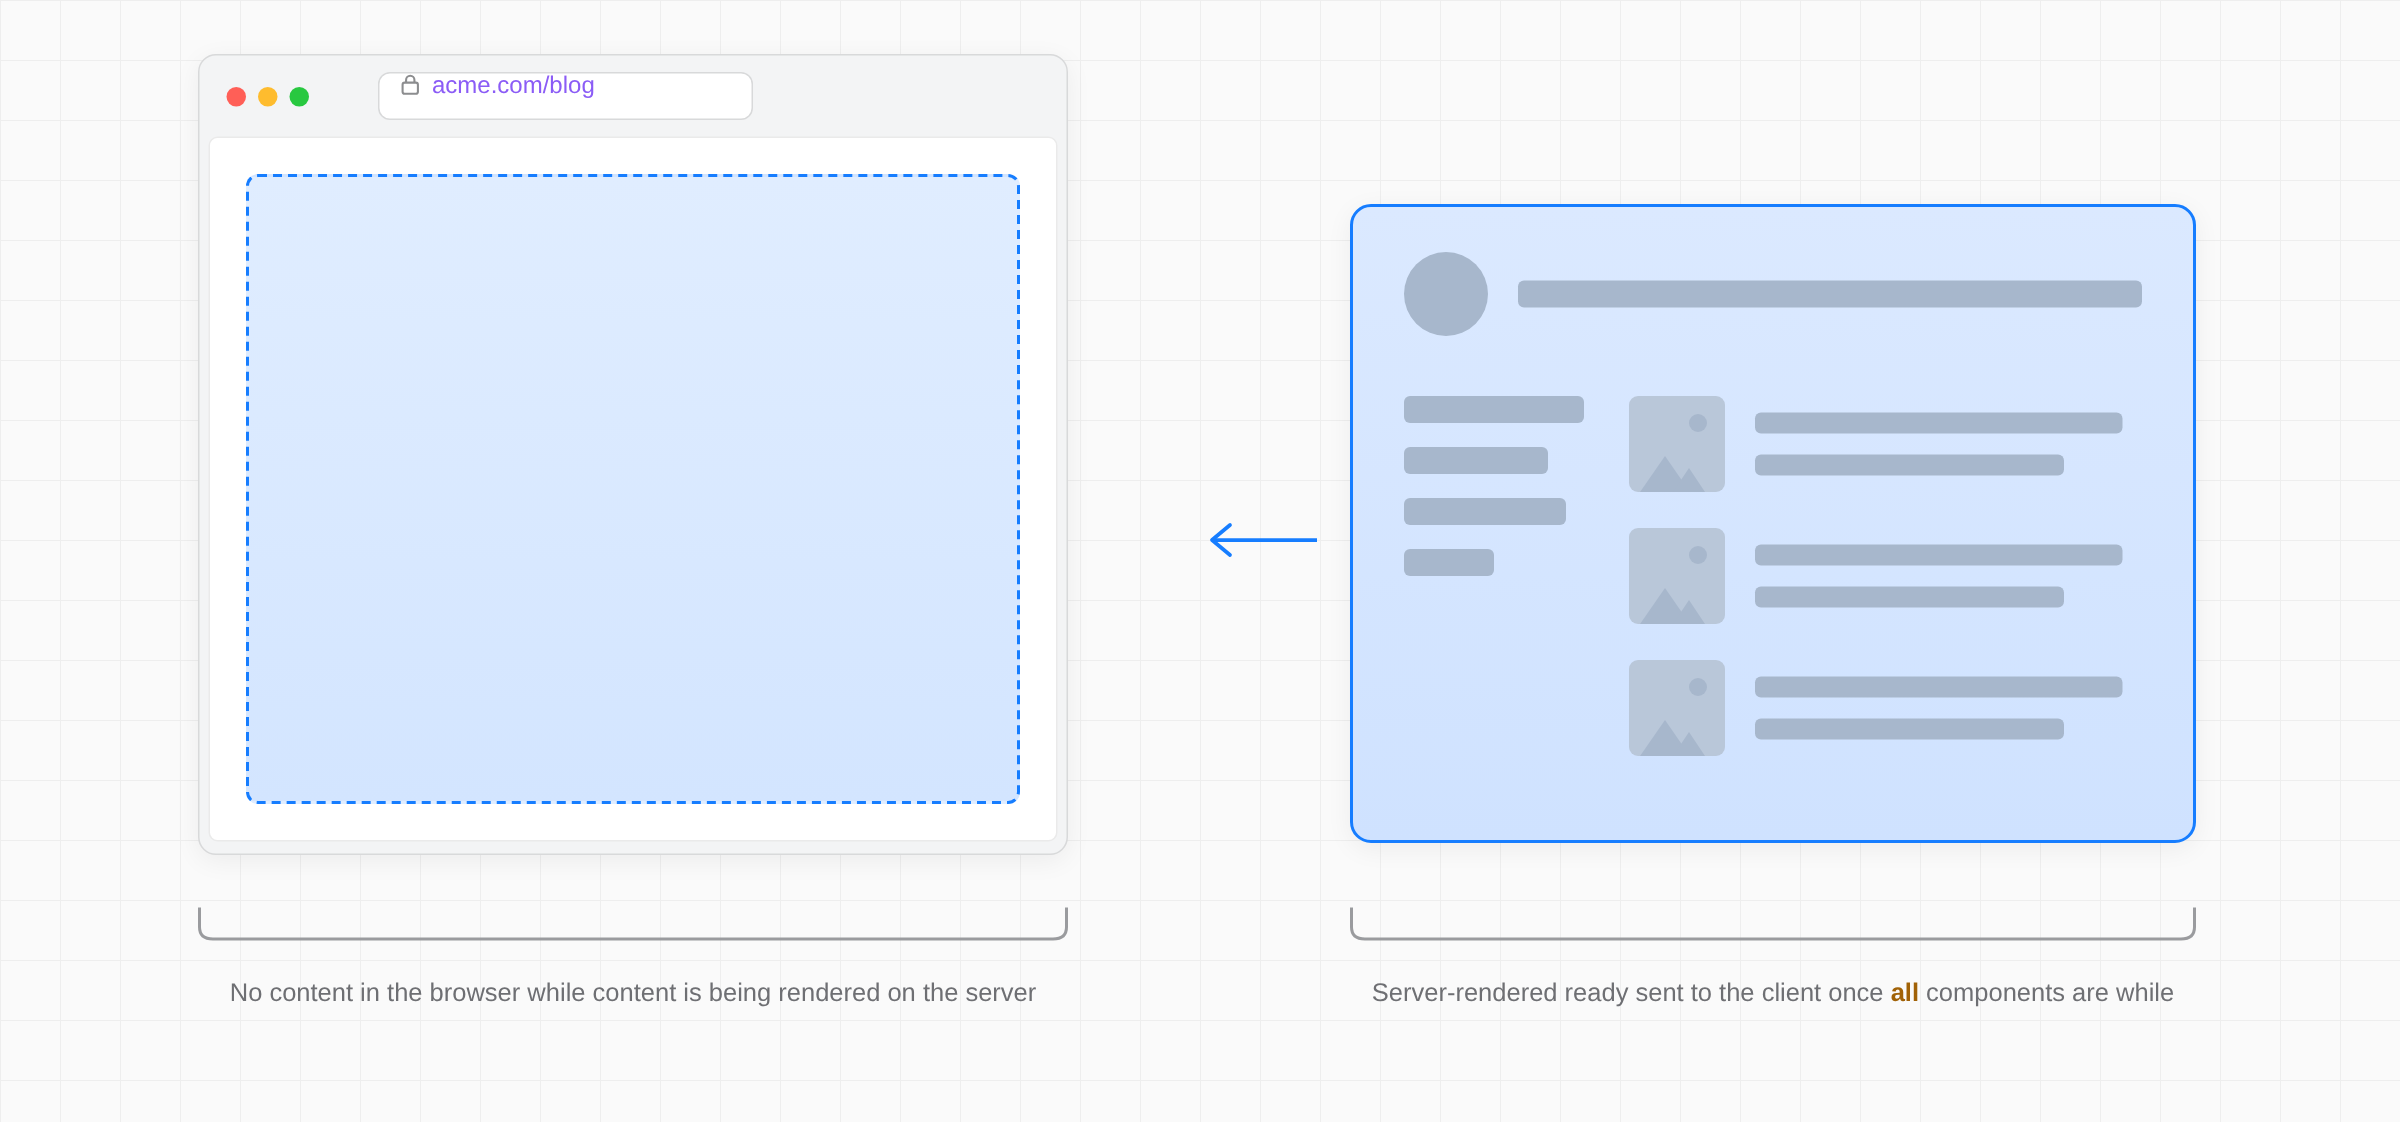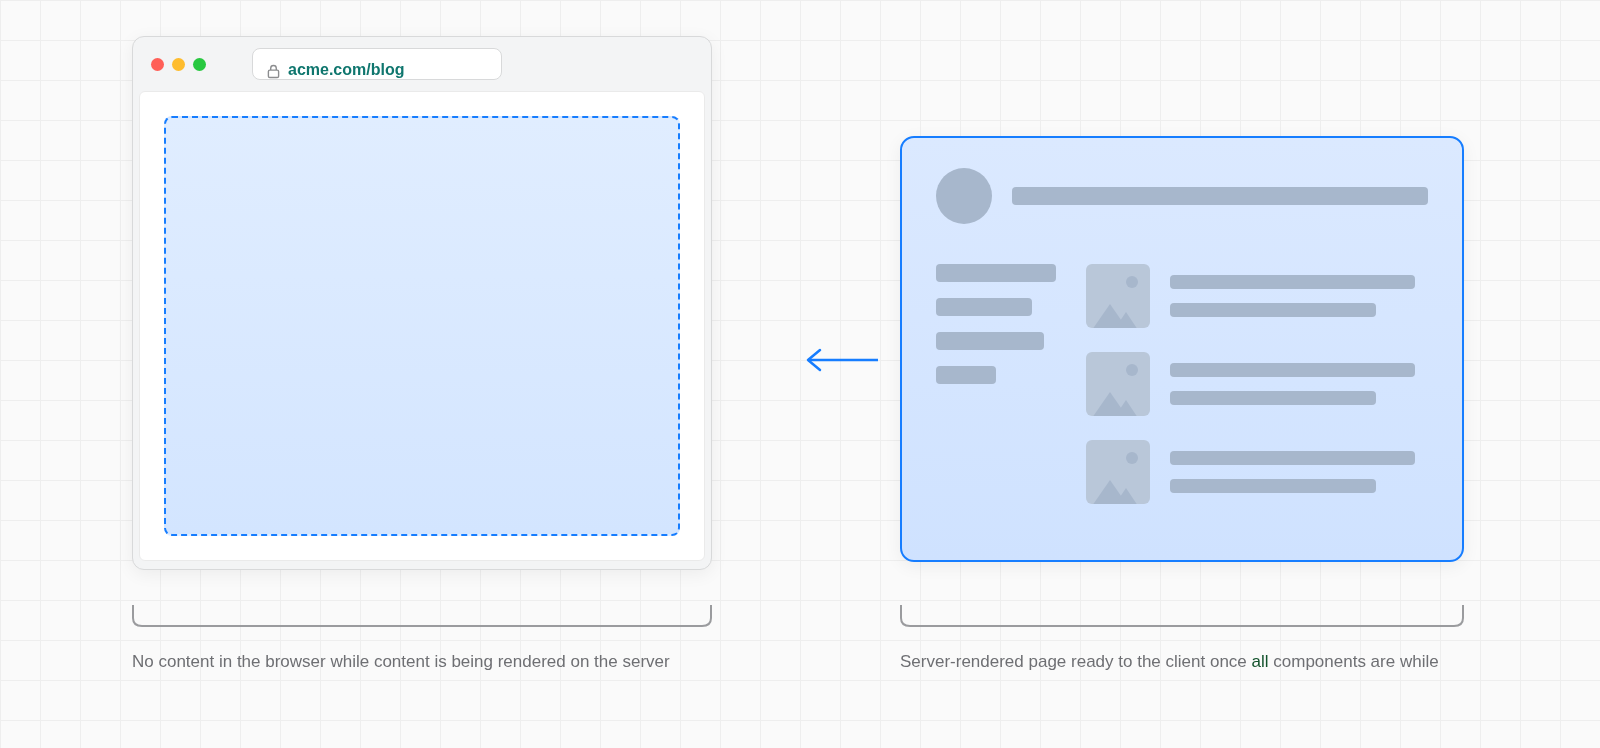--- a/index.html
+++ b/index.html
@@ -58,26 +58,25 @@
     .traffic-light.green { background: #28c840; }
     
     .address-bar {
       margin-left: 30px;
       background: #fff;
       border: 1px solid #d8d9da;
       border-radius: 8px;
       height: 32px;
       min-width: 250px;
       display: flex;
-      align-items: flex-end;
+      align-items: flex-start;
       gap: 8px;
       padding: 0 14px;
-      color: #0f766e;
+      color: #8b5cf6;
       font-size: 16px;
-      font-weight: bold;
     }
     
     .lock-icon svg {
       width: 13px;
       height: 15px;
       display: block;
     }
     
     .browser-viewport {
       background: #fff;
@@ -228,37 +227,37 @@
       align-items: center;
     }
     .arrow svg {
       width: 80px;
       height: 24px;
     }
     
     
     .caption-group {
       position: absolute;
-      text-align: left;
+      text-align: center;
       color: #6e6f73;
       font-size: 17px;
       line-height: 1.45;
     }
     .caption-group.left  { left: 132px; top: 604px; width: 580px; }
     .caption-group.right { left: 900px; top: 604px; width: 564px; }
     
     .bracket {
       width: 100%;
       height: 24px;
       margin-bottom: 14px;
     }
     
     .caption-text strong {
-      font-weight: 400;
-      color: #14532d;
+      font-weight: 700;
+      color: #a16207;
     }
   </style>
 </head>
 <body>
 
 <div class="browser-window">
   <div class="browser-toolbar">
     <div class="traffic-lights">
       <span class="traffic-light red"></span>
       <span class="traffic-light yellow"></span>
@@ -341,15 +340,15 @@
     <path d="M1 1 L1 14 Q1 22 10 22 L570 22 Q579 22 579 14 L579 1" fill="none" stroke="#9a9b9e" stroke-width="2"></path>
   </svg>
   <div class="caption-text">No content in the browser while content is being rendered on the server</div>
 </div>
 
 <div class="caption-group right">
   <svg class="bracket" viewBox="0 0 564 24" preserveAspectRatio="none">
     <path d="M1 1 L1 14 Q1 22 10 22 L554 22 Q563 22 563 14 L563 1" fill="none" stroke="#9a9b9e" stroke-width="2"></path>
   </svg>
   <div class="caption-text">
-    <span>Server-rendered page ready to the client once </span><strong>all</strong><span> components are while</span>
+    <span>Server-rendered ready sent to the client once </span><strong>all</strong><span> components are while</span>
   </div>
 </div>
 
 </body></html>

